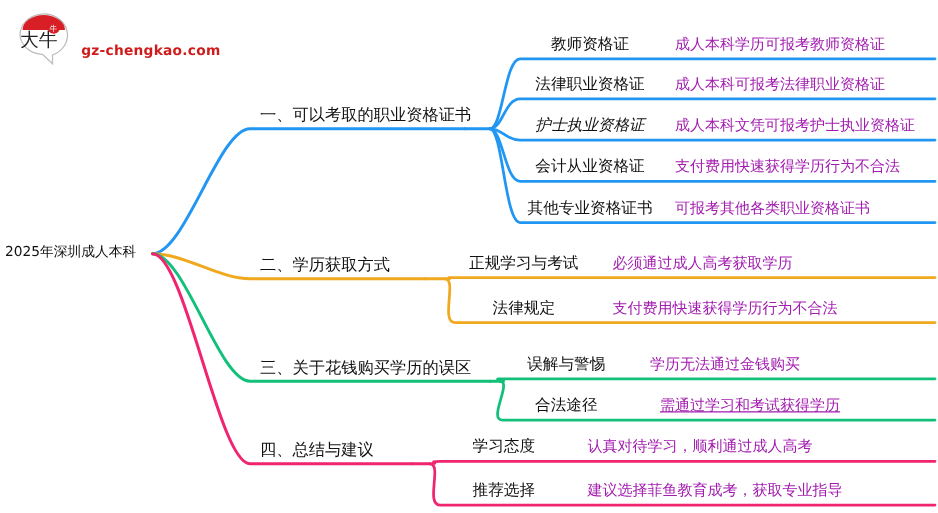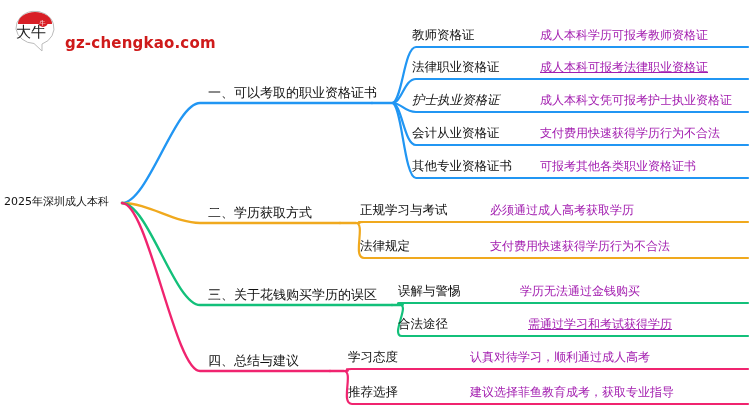--- a/index.html
+++ b/index.html
@@ -53,21 +53,21 @@
     font-size: 19px;
     font-weight: bold;
     color: #1e9e3e;
     letter-spacing: 0.5px;
     white-space: nowrap;
   }
   #logo-text-url {
     position: absolute;
     left: 53px;
     top: 28px;
-    font-size: 15px;
+    font-size: 11px;
     font-weight: bold;
     color: #cf1b1b;
     letter-spacing: 0.2px;
     white-space: nowrap;
   }
 
   
   #root-node {
     left: 4px;
     top: 196px;
@@ -82,20 +82,21 @@
   }
   #branch-1-label { left: 208px; top: 86px; }
   #branch-2-label { left: 208px; top: 206px; }
   #branch-3-label { left: 208px; top: 288px; }
   #branch-4-label { left: 208px; top: 354px; }
 
   
   .leaf-key {
     font-size: 12.5px;
     color: #111;
+    text-align: center;
   }
   .leaf-desc {
     font-size: 12px;
     color: #a21caf;
   }
 </style>
 </head>
 <body>
 
 <svg id="mindmap-canvas" viewBox="0 0 750 410">
@@ -137,21 +138,21 @@
 
 <div class="node branch-label" id="branch-1-label">一、可以考取的职业资格证书</div>
 <div class="node branch-label" id="branch-2-label">二、学历获取方式</div>
 <div class="node branch-label" id="branch-3-label">三、关于花钱购买学历的误区</div>
 <div class="node branch-label" id="branch-4-label">四、总结与建议</div>
 
 <div id="leaf-layer">
     <div class="node leaf-key" style="left: 412px; top: 29px; width: 120px;">教师资格证</div>
     <div class="node leaf-desc" style="left: 540px; top: 29px; width: 196px;">成人本科学历可报考教师资格证</div>
     <div class="node leaf-key" style="left: 412px; top: 61px; width: 120px;">法律职业资格证</div>
-    <div class="node leaf-desc" style="left: 540px; top: 61px; width: 196px; text-decoration: underline;">成人本科可报考法律职业资格证</div>
+    <div class="node leaf-desc" style="left: 540px; top: 61px; width: 196px;">成人本科可报考法律职业资格证</div>
     <div class="node leaf-key" style="left: 412px; top: 94px; width: 120px; font-style: italic;">护士执业资格证</div>
     <div class="node leaf-desc" style="left: 540px; top: 94px; width: 196px;">成人本科文凭可报考护士执业资格证</div>
     <div class="node leaf-key" style="left: 412px; top: 127px; width: 120px;">会计从业资格证</div>
     <div class="node leaf-desc" style="left: 540px; top: 127px; width: 196px;">支付费用快速获得学历行为不合法</div>
     <div class="node leaf-key" style="left: 412px; top: 160px; width: 120px;">其他专业资格证书</div>
     <div class="node leaf-desc" style="left: 540px; top: 160px; width: 196px;">可报考其他各类职业资格证书</div>
     <div class="node leaf-key" style="left: 360px; top: 204px; width: 118px;">正规学习与考试</div>
     <div class="node leaf-desc" style="left: 490px; top: 204px; width: 200px;">必须通过成人高考获取学历</div>
     <div class="node leaf-key" style="left: 360px; top: 240px; width: 118px;">法律规定</div>
     <div class="node leaf-desc" style="left: 490px; top: 240px; width: 200px;">支付费用快速获得学历行为不合法</div>

